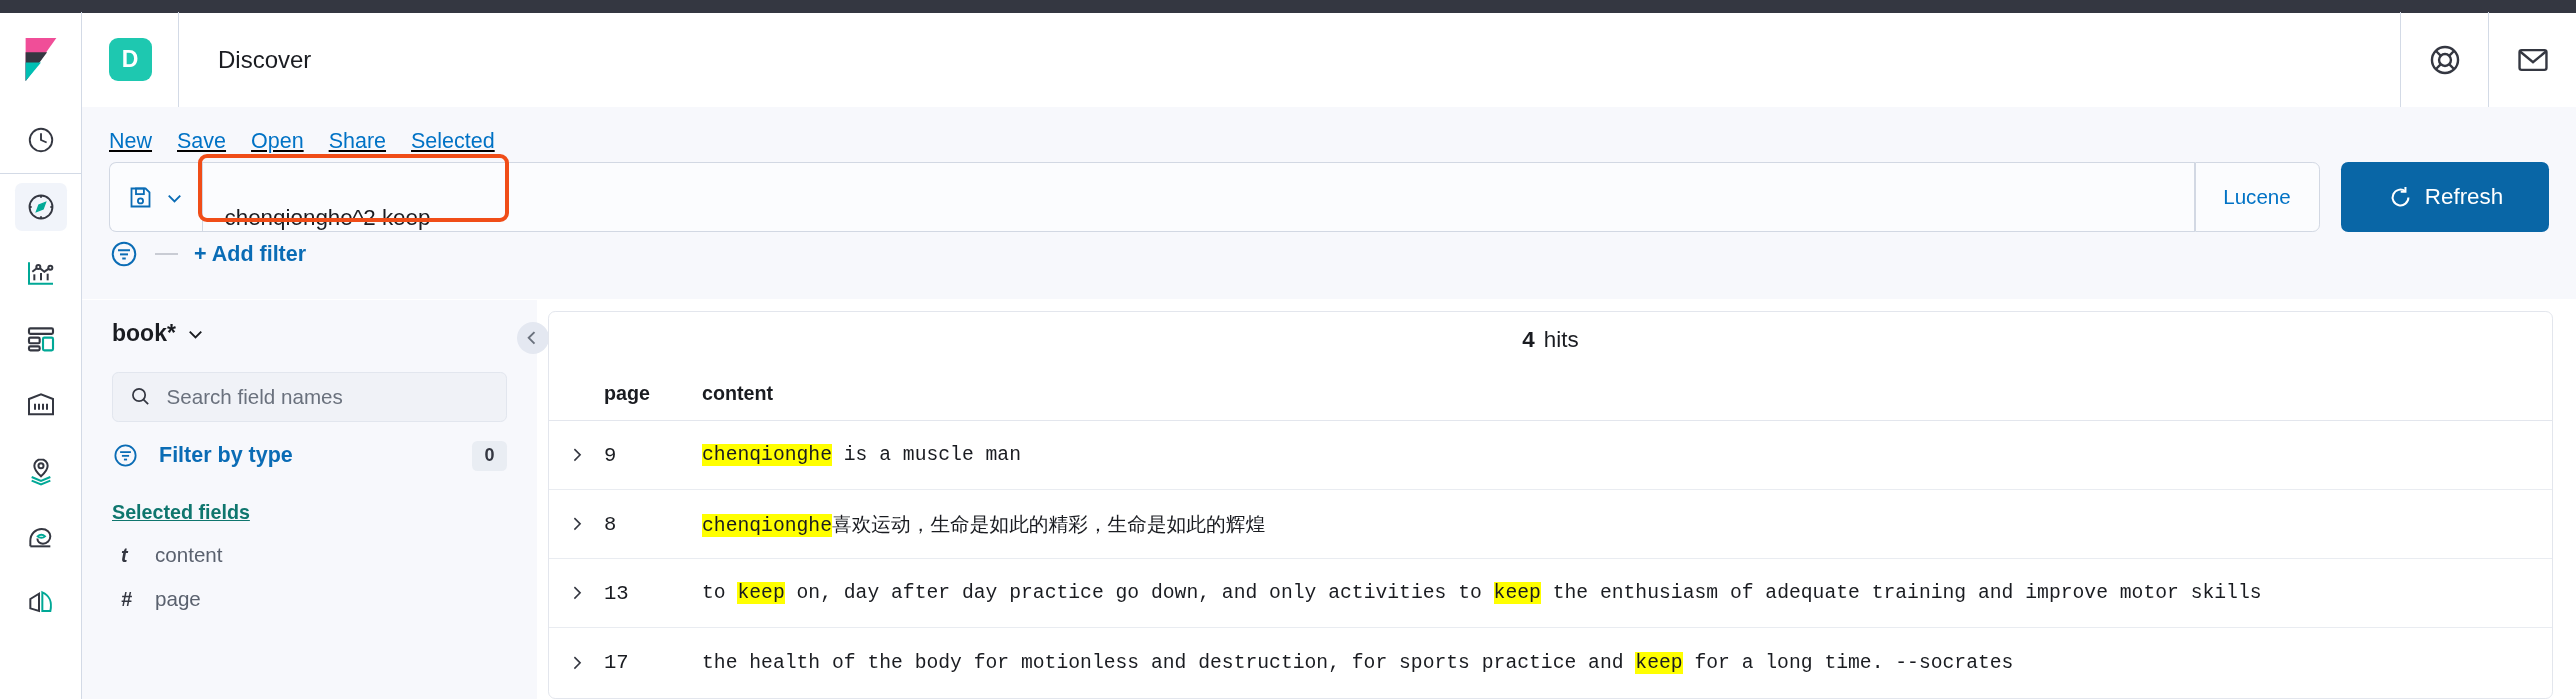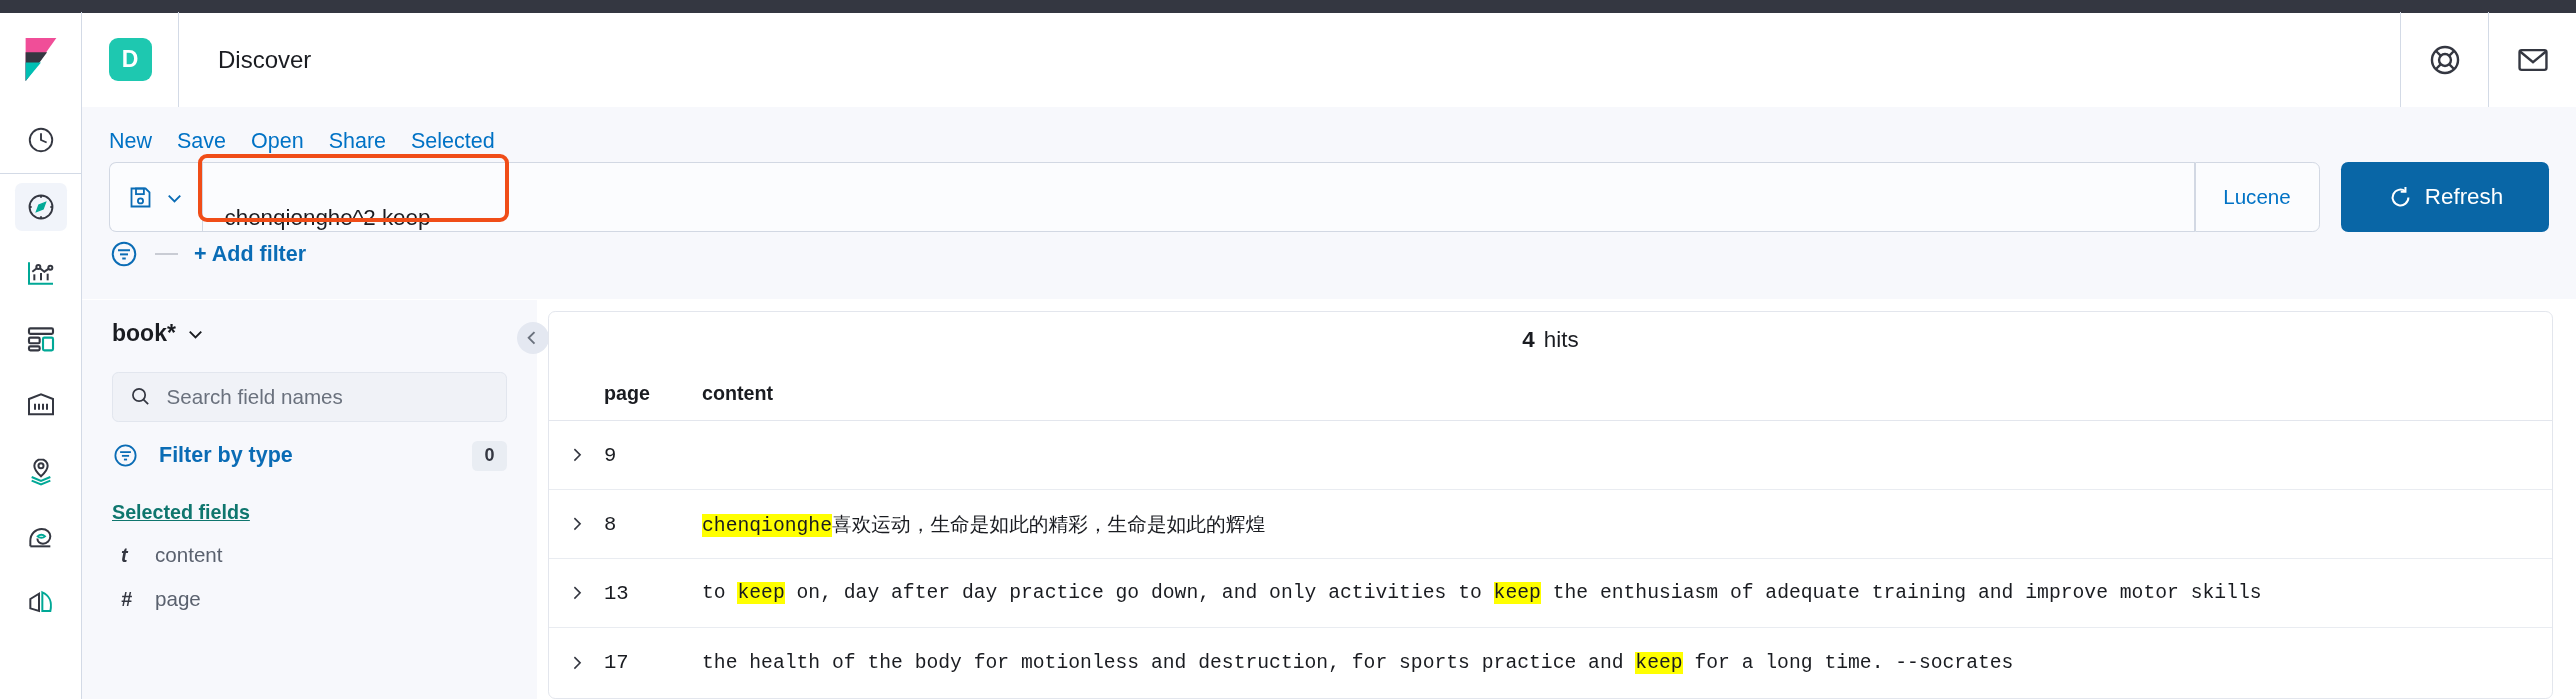--- a/index.html
+++ b/index.html
@@ -62,20 +62,21 @@
   .rail-icon-box {
     width:52px; height:48px; border-radius:7.2px;
     display:flex; align-items:center; justify-content:center;
   }
   .rail-icon-box.active { background:#f1f4fa; }
 
   
   .querybar-zone {
     position:absolute; top:107px; left:82px; width:2494px; height:192px;
     background:#f7f8fc;
+    text-decoration:underline;
   }
   .nav-links {
     display:flex; align-items:center; gap:25px; padding:21.5px 0 0 27px;
     font-size:21.5px;
   }
   .nav-links a {
     color:#0072c5; text-decoration:none; cursor:pointer;
   }
 
   
@@ -466,20 +467,21 @@
     </div>
 
     <div id="rows-container">
         <div class="tbl-row">
           <div class="caret-cell">
             <svg width="19.7" height="19.7" viewBox="0 0 24 24" fill="none" stroke="#343741" stroke-width="1.9">
               <polyline points="9,5 16,12 9,19"></polyline>
             </svg>
           </div>
           <div class="page-cell">9</div>
+          <div class="content-cell"><mark>chenqionghe</mark><span> is a muscle man</span></div>
         </div>
         <div class="tbl-row">
           <div class="caret-cell">
             <svg width="19.7" height="19.7" viewBox="0 0 24 24" fill="none" stroke="#343741" stroke-width="1.9">
               <polyline points="9,5 16,12 9,19"></polyline>
             </svg>
           </div>
           <div class="page-cell">8</div>
           <div class="content-cell"><mark>chenqionghe</mark><span>喜欢运动，生命是如此的精彩，生命是如此的辉煌</span></div>
         </div>

